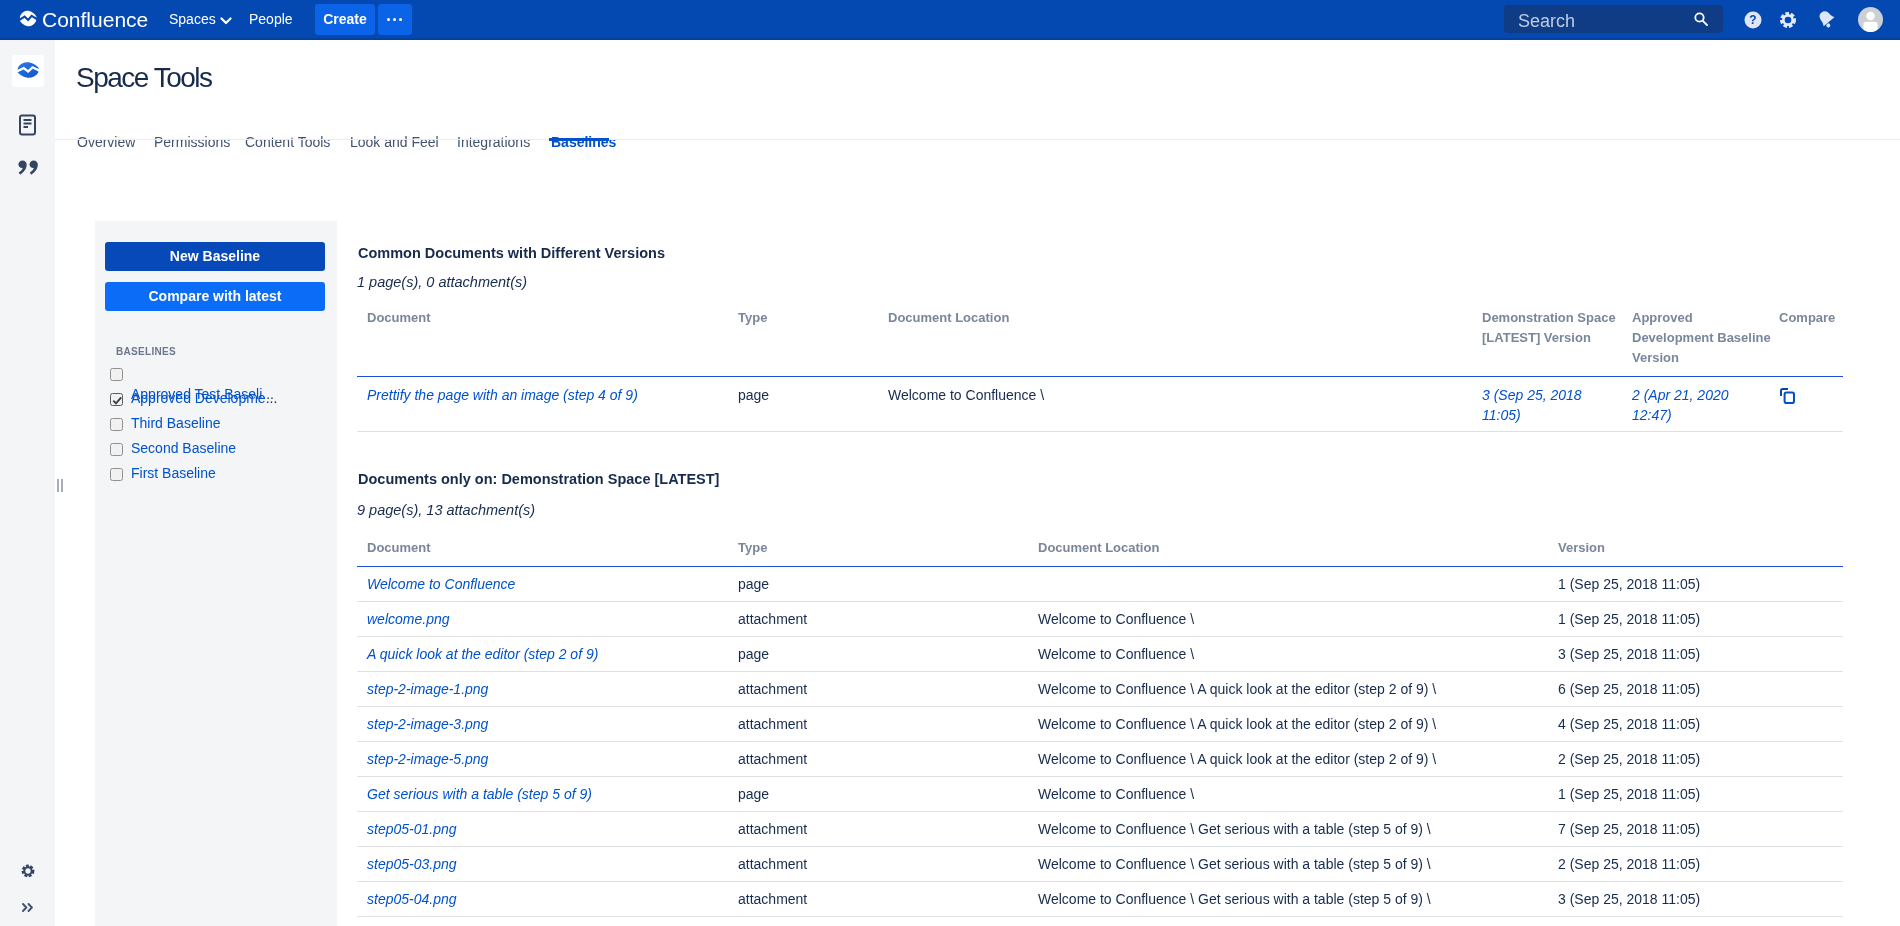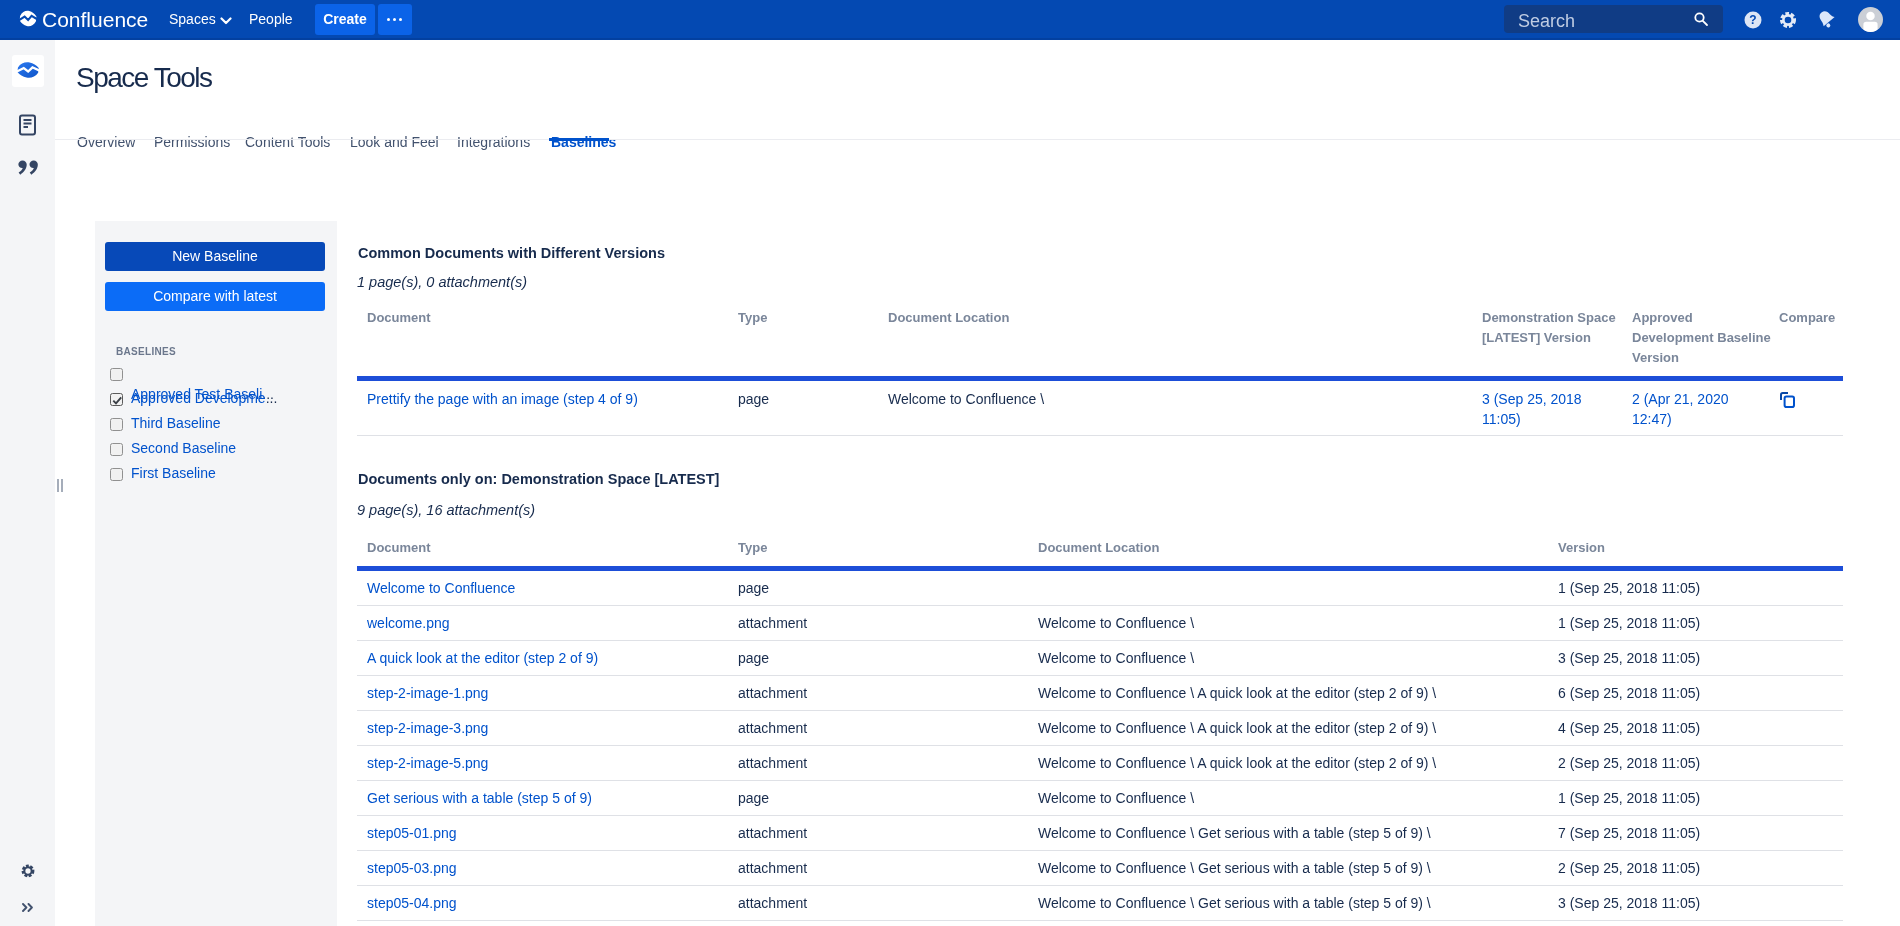--- a/index.html
+++ b/index.html
@@ -31,40 +31,40 @@
   
   #title { position:absolute; left:76px; top:62px; font-size:28px; font-weight:normal; color:#172B4D; letter-spacing:-1.5px; }
   .tab { position:absolute; top:114px; font-size:14px; color:#42526E; white-space:nowrap;margin-top:20px; }
   .tab.active { color:#0052CC; font-weight:bold; }
   #tabline { position:absolute; left:55px; top:139px; width:1845px; height:1px; background:#EBECF0; }
   #tabunder { position:absolute; left:549px; top:138px; width:60px; height:3px; background:#0052CC; }
 
   
   #panel { position:absolute; left:95px; top:221px; width:242px; height:705px; background:#F4F5F7; }
   .pbtn { position:absolute; left:10px; width:220px; height:29px; border-radius:3px;
-    color:#fff; font-weight:normal; font-size:14px; text-align:center; line-height:29px; }
+    color:#fff; font-weight:bold; font-size:14px; text-align:center; line-height:29px; }
   #pb1 { top:21px; background:#0749B8; }
   #pb2 { top:61px; background:#0B6CF7; }
   #baselabel { position:absolute; left:21px; top:125px; font-size:10px; font-weight:bold; color:#6B778C; letter-spacing:0.3px; }
   .brow { position:absolute; left:15px; height:25px; }
   .cb { position:absolute; left:0; top:1px; width:12.5px; height:12.5px; background:#F1F1F1;
     border:1px solid #909090; border-radius:2.5px; }
   .brow label { position:absolute; left:21px; top:-2px; font-size:14px; color:#0052CC; white-space:nowrap; }
   .bold-bl { font-weight:normal; color:#0747A6;margin-top:21px; }
   .dots { color:#172B4D; }
 
   
   .h2 { position:absolute; left:358px; font-size:14.5px; font-weight:bold; color:#172B4D; }
   .ital { position:absolute; left:357px; font-size:14.5px; font-style:italic; color:#172B4D; }
   table { border-collapse:collapse; table-layout:fixed; font-size:14px; color:#172B4D; }
   th { text-align:left; vertical-align:top; font-size:13px; font-weight:600; color:#7A869A;
-    padding:8px 10px 8px 10px; border-bottom:5px solid #1d4ed8; line-height:20px; }
+    padding:8px 10px 8px 10px; border-bottom:1px solid #1d4ed8; line-height:20px; }
   th span { white-space:nowrap; }
   td { vertical-align:top; padding:7px 10px 7px 10px; border-bottom:1px solid #DFE1E6; line-height:20px; }
-  a { color:#0052CC; text-decoration:none; }
+  a { color:#0052CC; text-decoration:none;font-style:italic; }
   #table1 { position:absolute; left:357px; top:300px; width:1486px; }
   #table1 td { padding:8px 10px 6px 10px; }
   #table2 { position:absolute; left:357px; top:530px; width:1486px; }
 </style>
 </head>
 <body>
 
 <div id="topbar">
   <svg class="abs" style="left:17px;top:7px" width="22" height="23" viewBox="0 0 24 24">
     <path d="M3.4 9.2 C5.8 4.5, 9.8 2.9, 13.4 3.9 C16.5 4.7, 19.2 6.8, 21.2 9.8 L20.7 15.0 C18.3 19.7, 14.3 21.3, 10.7 20.3 C7.6 19.4, 4.9 17.3, 2.9 14.3 Z" fill="#fff"></path>
@@ -227,21 +227,21 @@
         <svg style="display:block;margin-top:2px" width="17" height="17" viewBox="0 0 17 17">
           <path d="M2 9 V3.8 C2 2.8 2.8 2 3.8 2 H9" fill="none" stroke="#0747A6" stroke-width="2"></path>
           <rect x="5.6" y="5.6" width="9.4" height="10.4" rx="1.8" fill="#fff" stroke="#0052CC" stroke-width="2"></rect>
         </svg>
       </td>
     </tr>
   </tbody>
 </table>
 
 <div class="h2" style="top:471px">Documents only on: Demonstration Space [LATEST]</div>
-<div class="ital" style="top:502px">9 page(s), 16 attachment(s)</div>
+<div class="ital" style="top:502px">9 page(s), 13 attachment(s)</div>
 
 <table id="table2">
   <colgroup>
       <col style="width:371px">
       <col style="width:300px">
       <col style="width:520px">
       <col style="width:295px">
     </colgroup>
   <thead>
     <tr>

